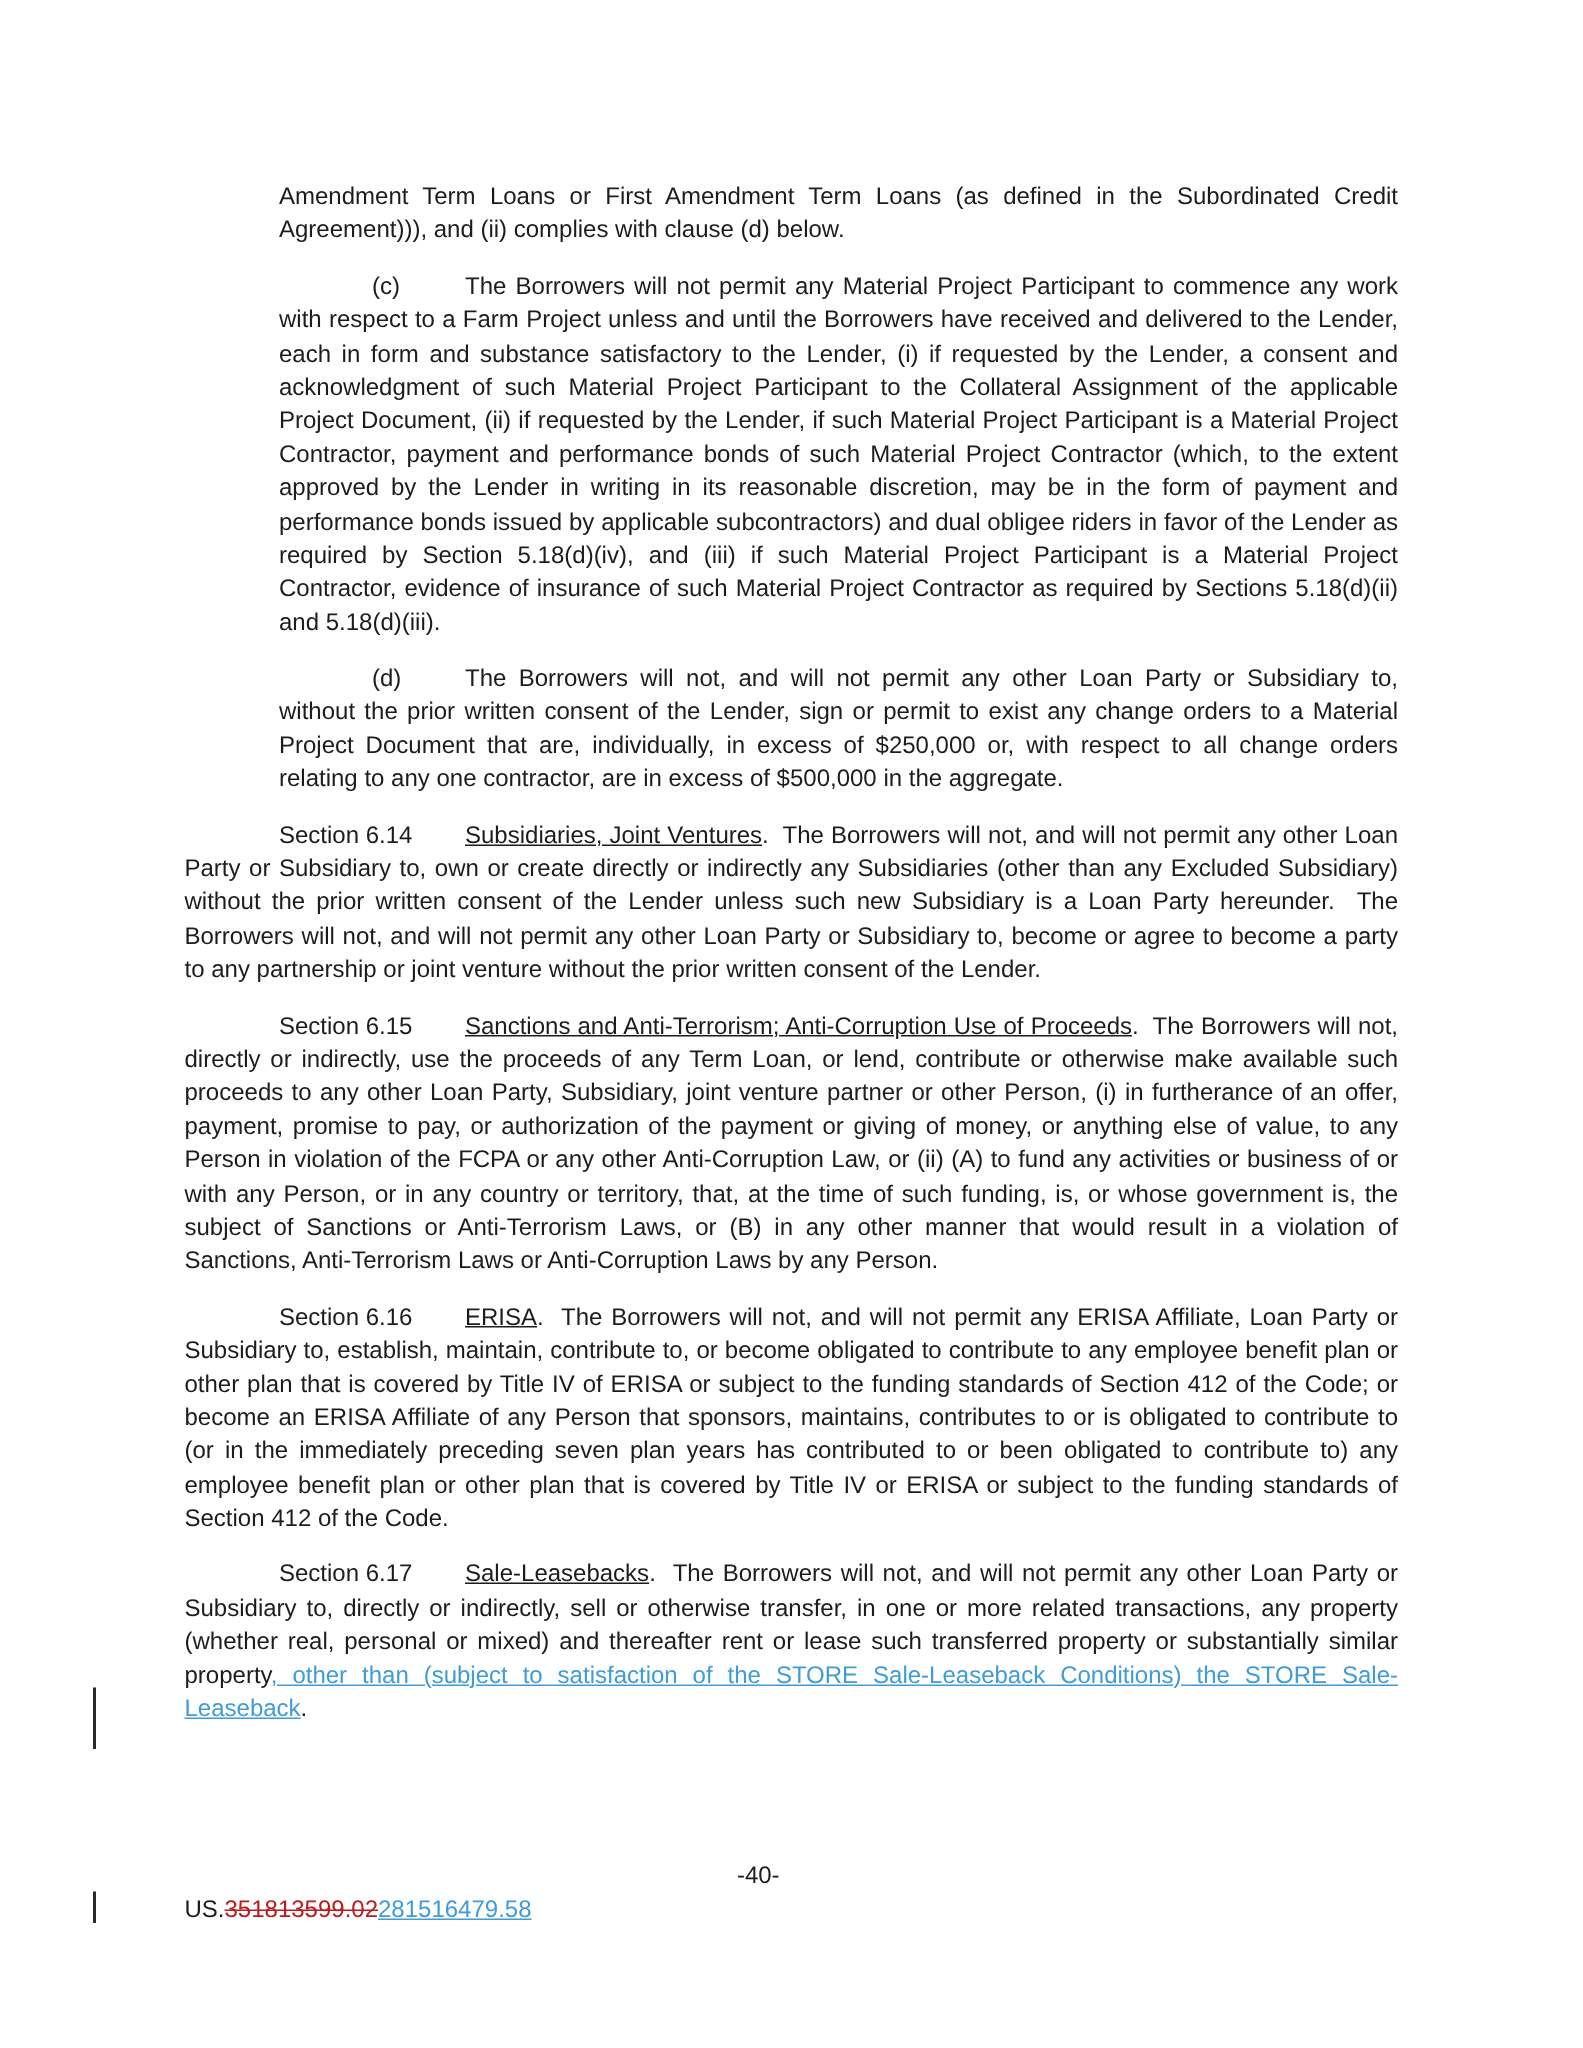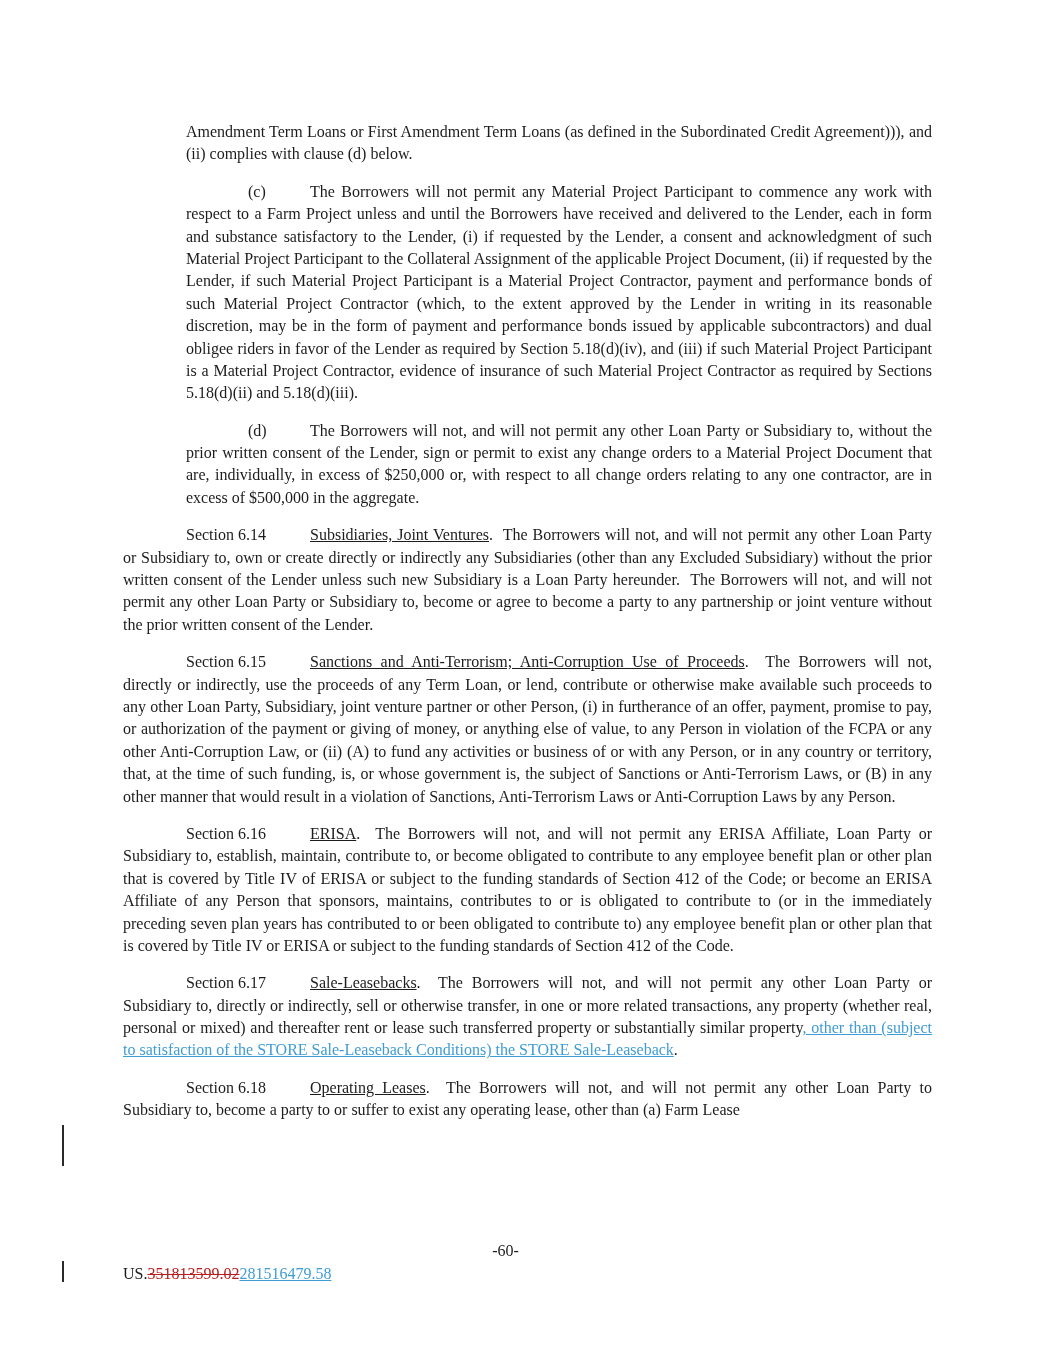--- a/index.html
+++ b/index.html
@@ -5,21 +5,21 @@
   html, body {
     margin: 0;
     padding: 0;
     background: #ffffff;
   }
   .page {
     position: relative;
     width: 1011px;
     height: 1365px;
     background: #ffffff;
-    font-family: Liberation Serif, serif;
+    font-family: Liberation Sans, sans-serif;
     font-size: 16px;
     line-height: 1.4;
     color: #1c1c1c;
     overflow: hidden;
   }
   .doc-body {
     position: absolute;
     left: 123px;
     top: 121px;
     width: 809px;
@@ -78,23 +78,22 @@
 <div class="page">
 
   <div class="doc-body" id="doc-body">
       <p class="block-indent"><span class="run-normal">Amendment Term Loans or First Amendment Term Loans (as defined in the Subordinated Credit Agreement))), and (ii) complies with clause (d) below.</span></p>
       <p class="sub"><span class="marker">(c)</span><span class="run-normal">The Borrowers will not permit any Material Project Participant to commence any work with respect to a Farm Project unless and until the Borrowers have received and delivered to the Lender, each in form and substance satisfactory to the Lender, (i) if requested by the Lender, a consent and acknowledgment of such Material Project Participant to the Collateral Assignment of the applicable Project Document, (ii) if requested by the Lender, if such Material Project Participant is a Material Project Contractor, payment and performance bonds of such Material Project Contractor (which, to the extent approved by the Lender in writing in its reasonable discretion, may be in the form of payment and performance bonds issued by applicable subcontractors) and dual obligee riders in favor of the Lender as required by Section 5.18(d)(iv), and (iii) if such Material Project Participant is a Material Project Contractor, evidence of insurance of such Material Project Contractor as required by Sections 5.18(d)(ii) and 5.18(d)(iii).</span></p>
       <p class="sub"><span class="marker">(d)</span><span class="run-normal">The Borrowers will not, and will not permit any other Loan Party or Subsidiary to, without the prior written consent of the Lender, sign or permit to exist any change orders to a Material Project Document that are, individually, in excess of $250,000 or, with respect to all change orders relating to any one contractor, are in excess of $500,000 in the aggregate.</span></p>
       <p class="section"><span class="seclabel">Section 6.14</span><span class="heading">Subsidiaries, Joint Ventures</span><span class="run-normal">.&nbsp; The Borrowers will not, and will not permit any other Loan Party or Subsidiary to, own or create directly or indirectly any Subsidiaries (other than any Excluded Subsidiary) without the prior written consent of the Lender unless such new Subsidiary is a Loan Party hereunder.&nbsp; The Borrowers will not, and will not permit any other Loan Party or Subsidiary to, become or agree to become a party to any partnership or joint venture without the prior written consent of the Lender.</span></p>
       <p class="section"><span class="seclabel">Section 6.15</span><span class="heading">Sanctions and Anti-Terrorism; Anti-Corruption Use of Proceeds</span><span class="run-normal">.&nbsp; The Borrowers will not, directly or indirectly, use the proceeds of any Term Loan, or lend, contribute or otherwise make available such proceeds to any other Loan Party, Subsidiary, joint venture partner or other Person, (i) in furtherance of an offer, payment, promise to pay, or authorization of the payment or giving of money, or anything else of value, to any Person in violation of the FCPA or any other Anti-Corruption Law, or (ii) (A) to fund any activities or business of or with any Person, or in any country or territory, that, at the time of such funding, is, or whose government is, the subject of Sanctions or Anti-Terrorism Laws, or (B) in any other manner that would result in a violation of Sanctions, Anti-Terrorism Laws or Anti-Corruption Laws by any Person.</span></p>
       <p class="section"><span class="seclabel">Section 6.16</span><span class="heading">ERISA</span><span class="run-normal">.&nbsp; The Borrowers will not, and will not permit any ERISA Affiliate, Loan Party or Subsidiary to, establish, maintain, contribute to, or become obligated to contribute to any employee benefit plan or other plan that is covered by Title IV of ERISA or subject to the funding standards of Section 412 of the Code; or become an ERISA Affiliate of any Person that sponsors, maintains, contributes to or is obligated to contribute to (or in the immediately preceding seven plan years has contributed to or been obligated to contribute to) any employee benefit plan or other plan that is covered by Title IV or ERISA or subject to the funding standards of Section 412 of the Code.</span></p>
       <p class="section"><span class="seclabel">Section 6.17</span><span class="heading">Sale-Leasebacks</span><span class="run-normal">.&nbsp; The Borrowers will not, and will not permit any other Loan Party or Subsidiary to, directly or indirectly, sell or otherwise transfer, in one or more related transactions, any property (whether real, personal or mixed) and thereafter rent or lease such transferred property or substantially similar property</span><span class="run-ins">, other than (subject to satisfaction of the STORE Sale-Leaseback Conditions) the STORE Sale-Leaseback</span><span class="run-normal">.</span></p>
-      <p class="section"><span class="seclabel">Section 6.18</span><span class="heading">Operating Leases</span><span class="run-normal">.&nbsp; The Borrowers will not, and will not permit any other Loan Party to Subsidiary to, become a party to or suffer to exist any operating lease, other than (a) Farm Lease</span></p>
     </div>
 
   <div class="changebar bar-insertion"></div>
   <div class="changebar bar-footer"></div>
 
-  <div class="pageno">-60-</div>
+  <div class="pageno">-40-</div>
 
   <div class="docid"><span>US.</span><span class="run-del">351813599.02</span><span class="run-ins">281516479.58</span></div>
 
 </div>
 
 </body></html>

